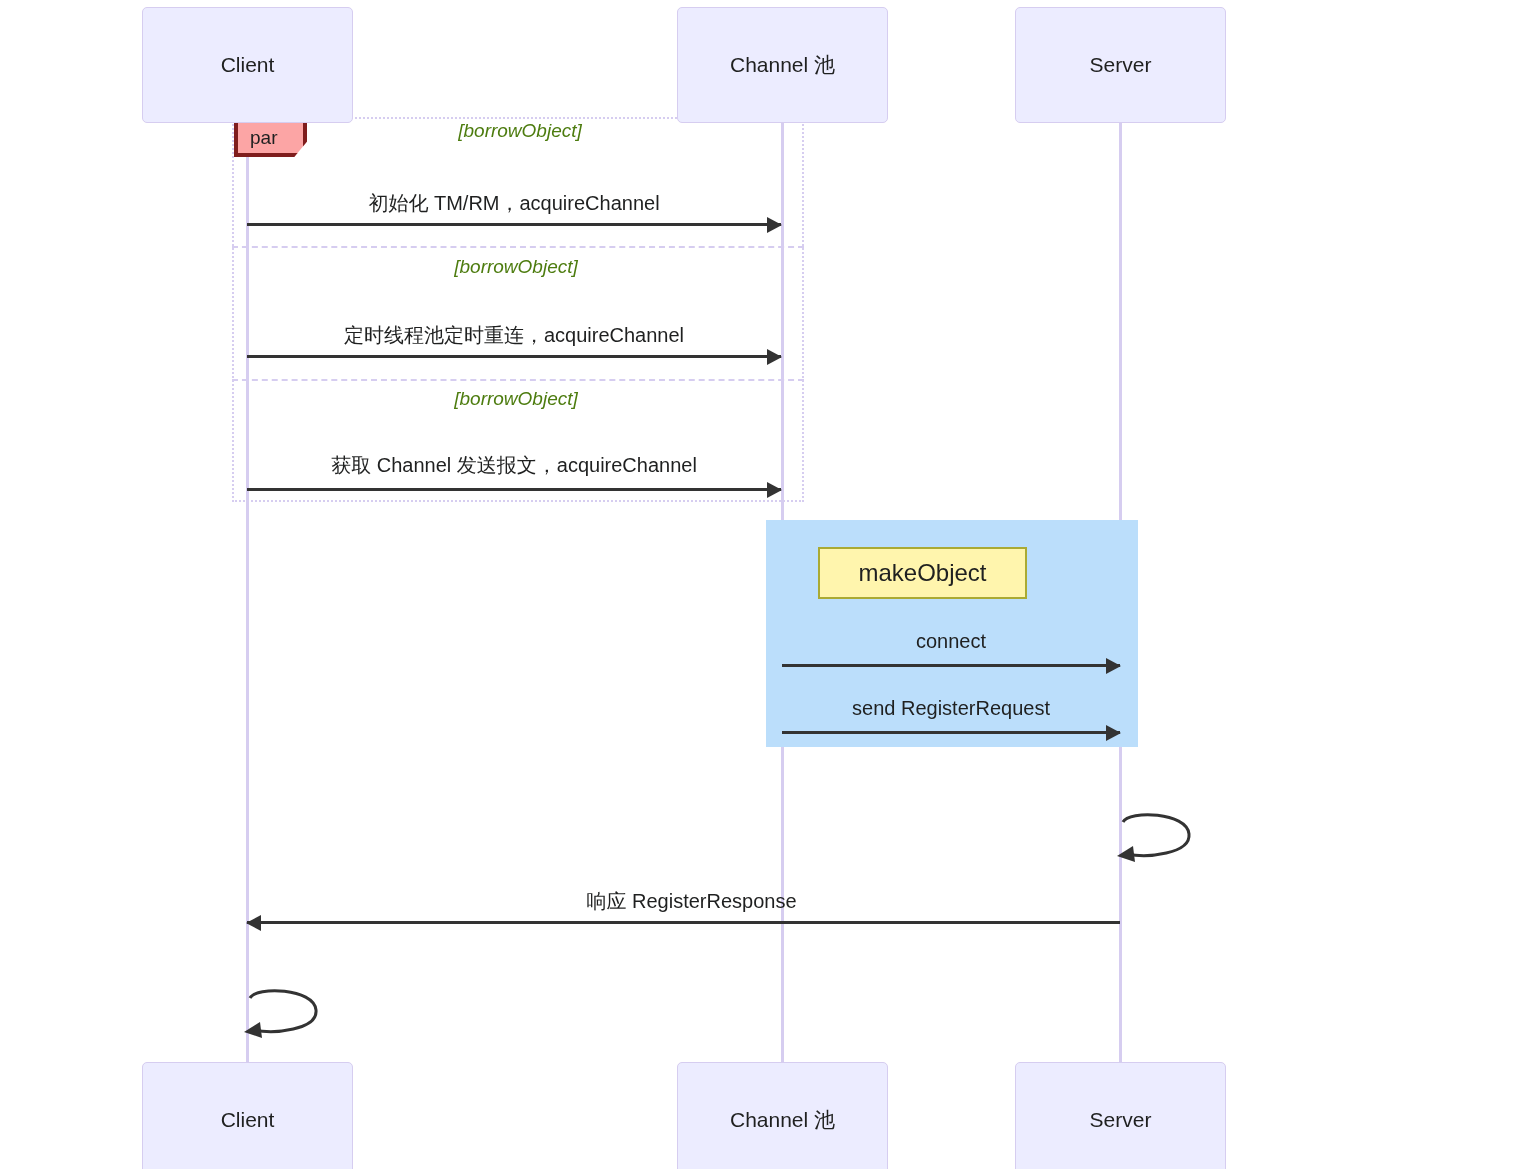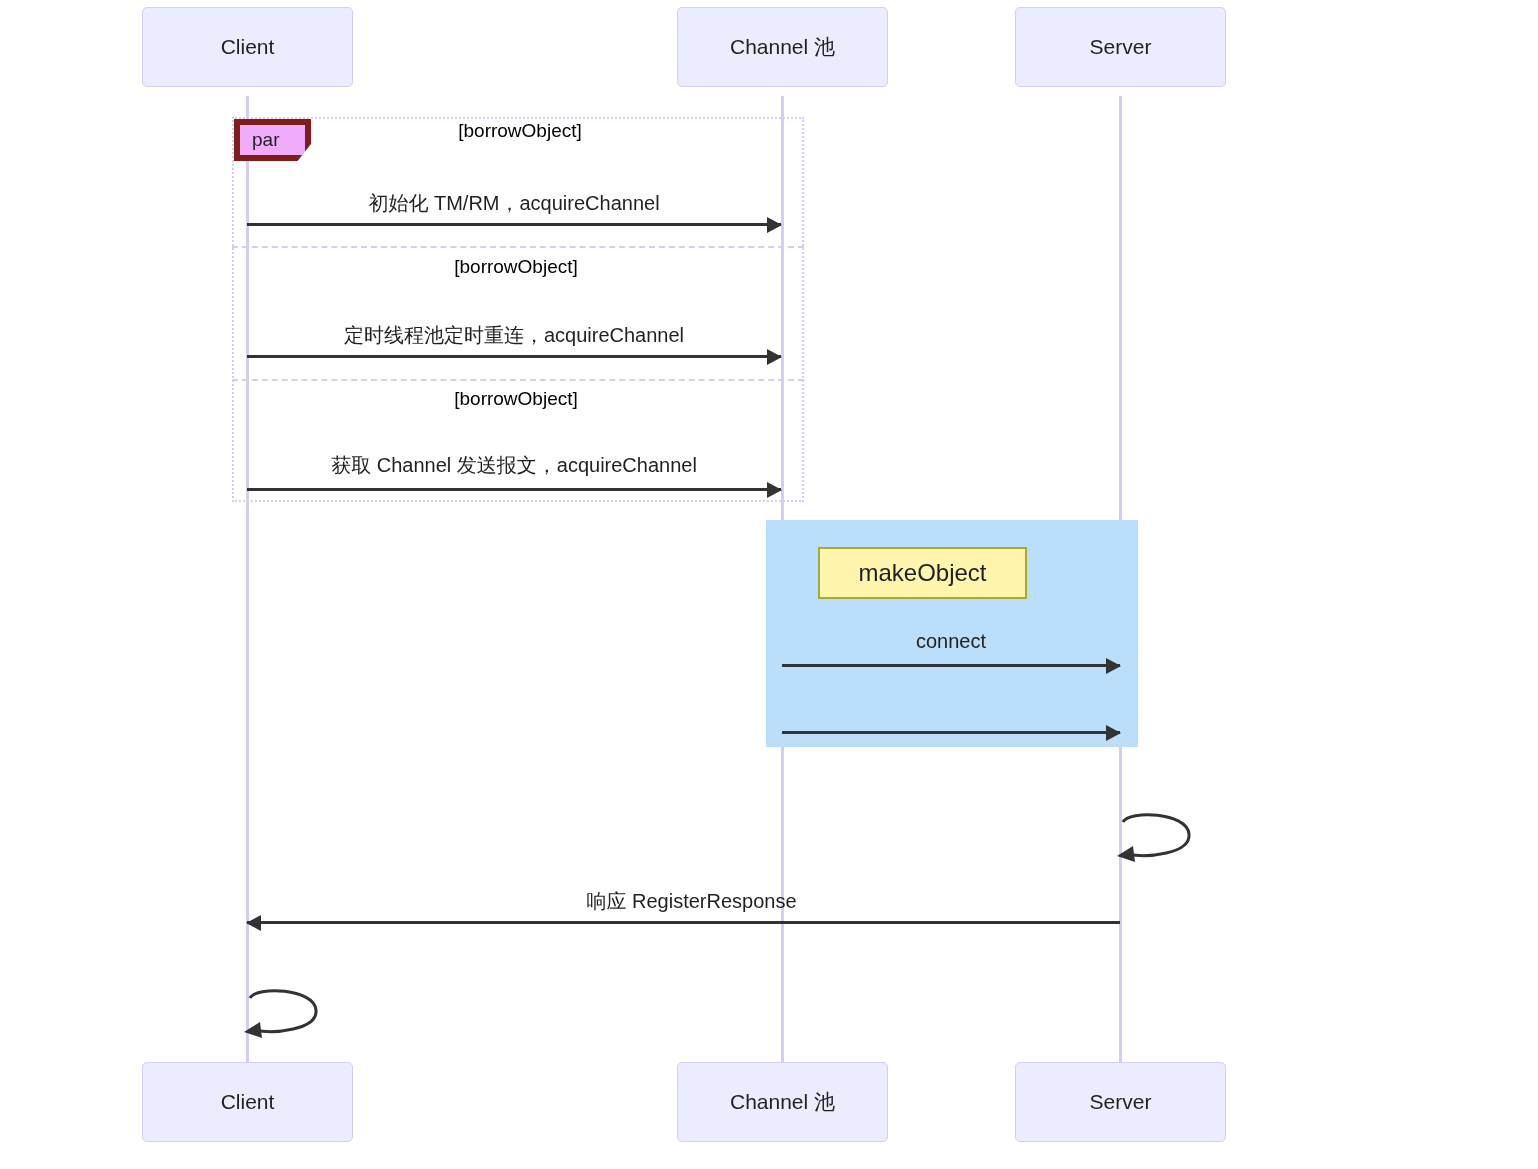--- a/index.html
+++ b/index.html
@@ -15,21 +15,21 @@
     position: relative;
     width: 1538px;
     height: 1169px;
     overflow: hidden;
     background: #ffffff;
   }
   
   .participant {
     position: absolute;
     width: 211px;
-    height: 80px;
+    height: 116px;
     background: #ececff;
     border: 1px solid #d6cdf0;
     border-radius: 5px;
     box-sizing: border-box;
     display: flex;
     align-items: center;
     justify-content: center;
     font-size: 21px;
     color: #1f2020;
     z-index: 6;
@@ -44,45 +44,46 @@
   
   .fragment {
     position: absolute;
     border: 2px dotted #d6cdf0;
     box-sizing: border-box;
     z-index: 2;
     background: transparent;
   }
   .fragment-label {
     position: absolute;
-    background: #f0abfc;
-    border: 6px solid #7f1d1d;
+    background: #fca5a5;
+    border: 4px solid #7f1d1d;
     box-sizing: border-box;
     font-size: 19px;
     color: #1f2020;
     padding: 2px 26px 2px 12px;
     z-index: 5;
     -webkit-clip-path: polygon(0 0, 100% 0, 100% 58%, 82% 100%, 0 100%);
     clip-path: polygon(0 0, 100% 0, 100% 58%, 82% 100%, 0 100%);
     line-height: 26px;
     white-space: nowrap;
   }
   .fragment-divider {
     position: absolute;
     height: 0;
     border-top: 2px dashed #d6cdf0;
     z-index: 2;
   }
   .fragment-cond {
     position: absolute;
     font-size: 19px;
-    color: #000000;
+    color: #4d7c0f;
     text-align: center;
     white-space: nowrap;
     z-index: 5;
+    font-style: italic;
   }
   
   .highlight-region {
     position: absolute;
     background: #bbdefb;
     z-index: 2;
   }
   
   .note {
     position: absolute;
@@ -183,20 +184,21 @@
 
   <div class="msg-label" style="left:247px; top:322px; width:534px;">定时线程池定时重连，acquireChannel</div>
   <div class="msg ltr" style="left:247px; top:355px; width:534px;"></div>
 
   <div class="msg-label" style="left:247px; top:452px; width:534px;">获取 Channel 发送报文，acquireChannel</div>
   <div class="msg ltr" style="left:247px; top:488px; width:534px;"></div>
 
   <div class="msg-label" style="left:782px; top:630px; width:338px;">connect</div>
   <div class="msg ltr" style="left:782px; top:664px; width:338px;"></div>
 
+  <div class="msg-label" style="left:782px; top:697px; width:338px;">send RegisterRequest</div>
   <div class="msg ltr" style="left:782px; top:731px; width:338px;"></div>
 
   <svg class="selfloop" width="90" height="60" style="left:1117px; top:810px;">
     <path d="M 6 12 C 12 0, 70 2, 72 24 C 74 44, 30 48, 10 44" fill="none" stroke="#333333" stroke-width="3"></path>
     <polygon points="16,36 0,46 18,52" fill="#333333"></polygon>
   </svg>
 
   <div class="msg-label" style="left:255px; top:888px; width:873px;">响应 RegisterResponse</div>
   <div class="msg rtl" style="left:247px; top:921px; width:873px;"></div>
 

